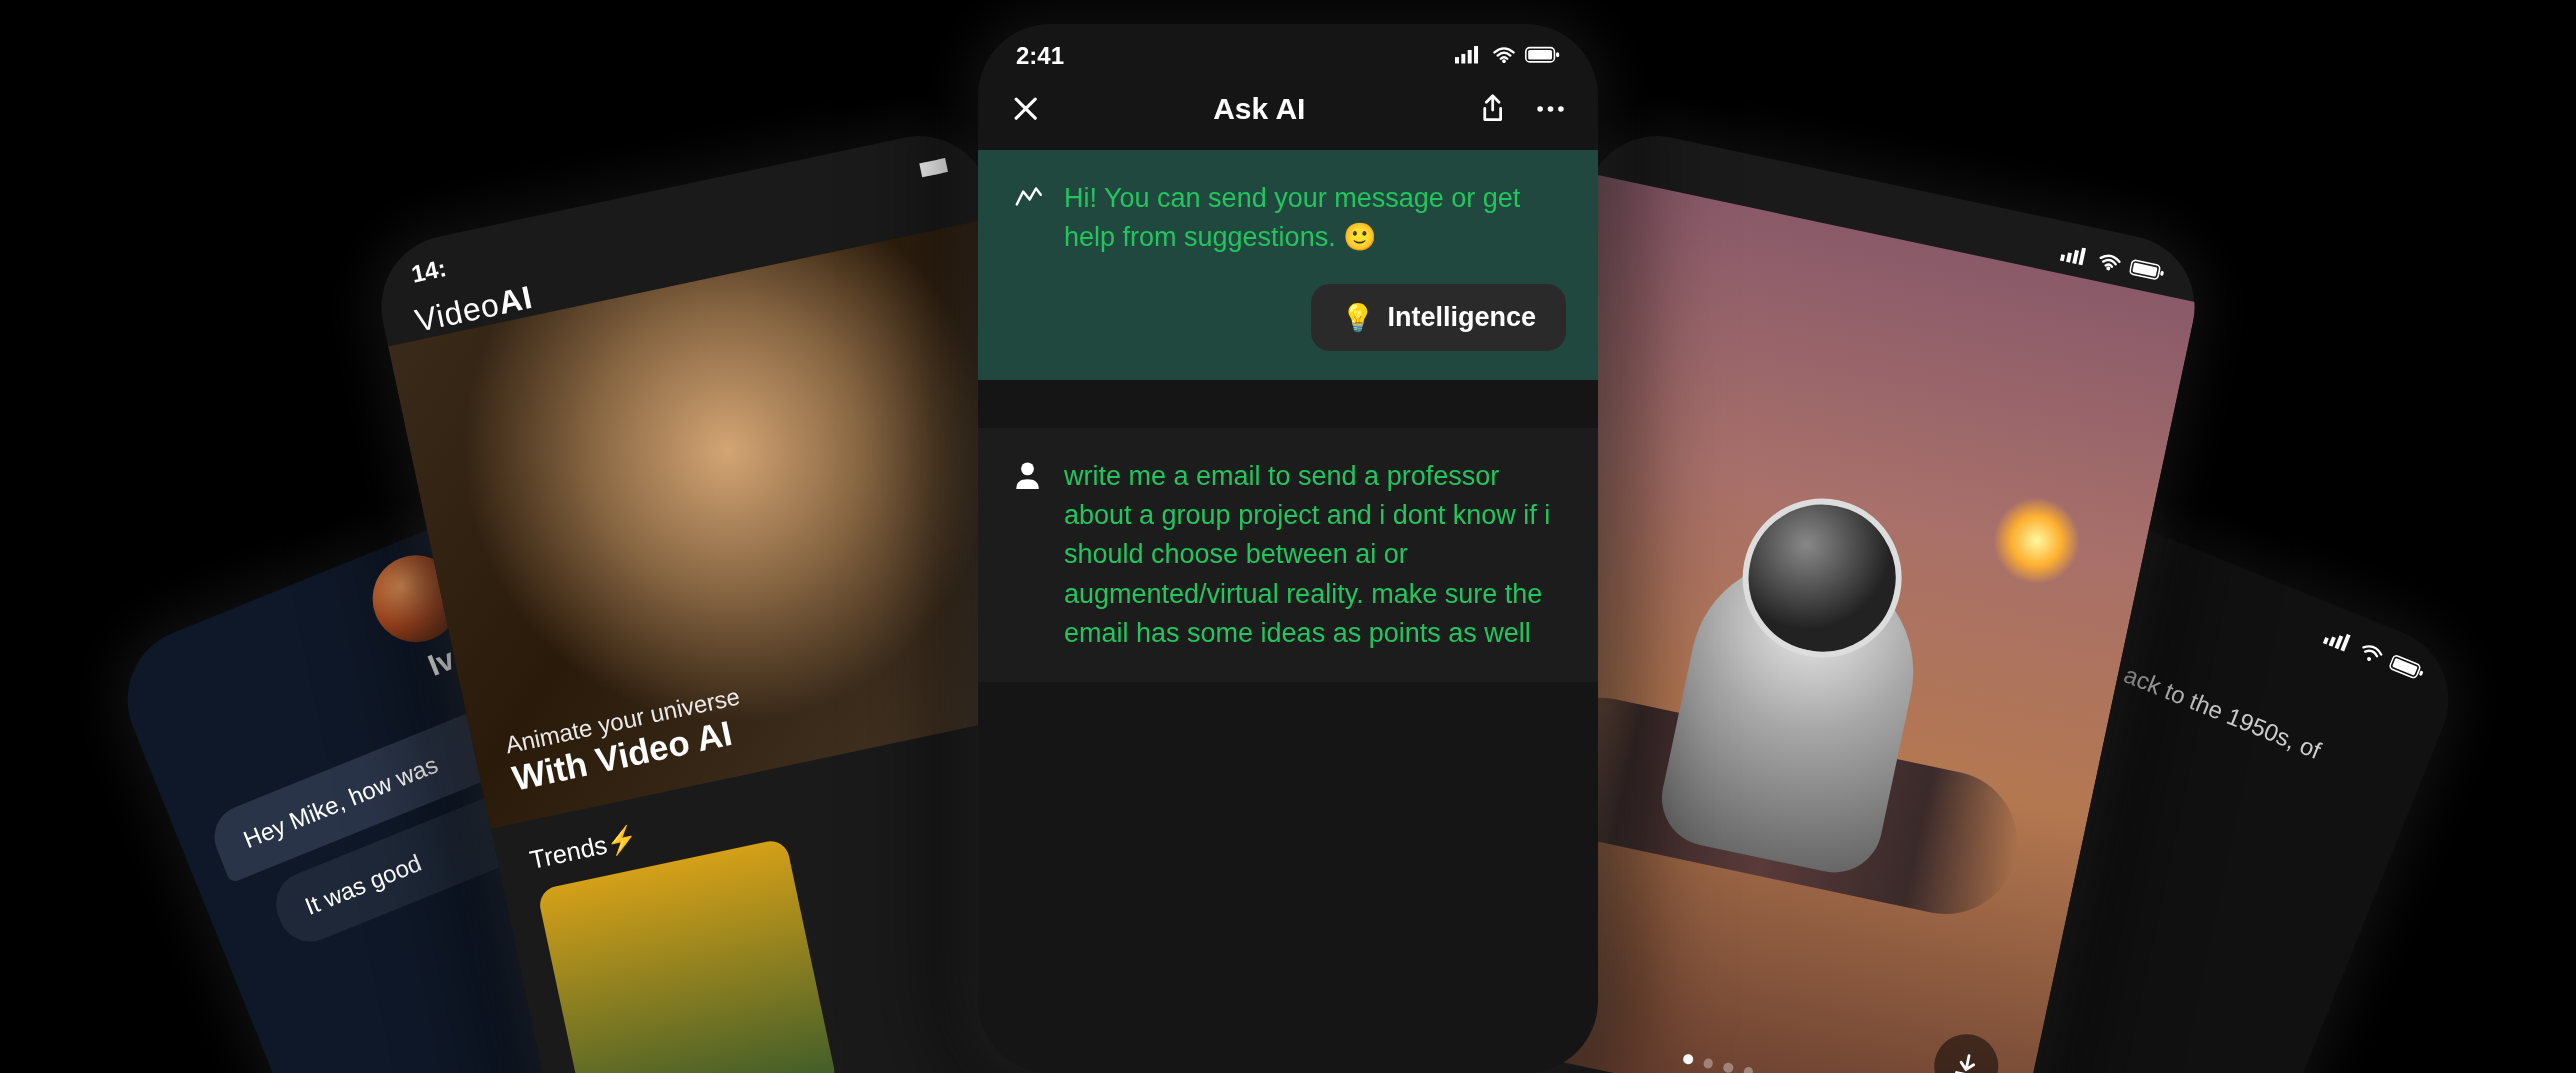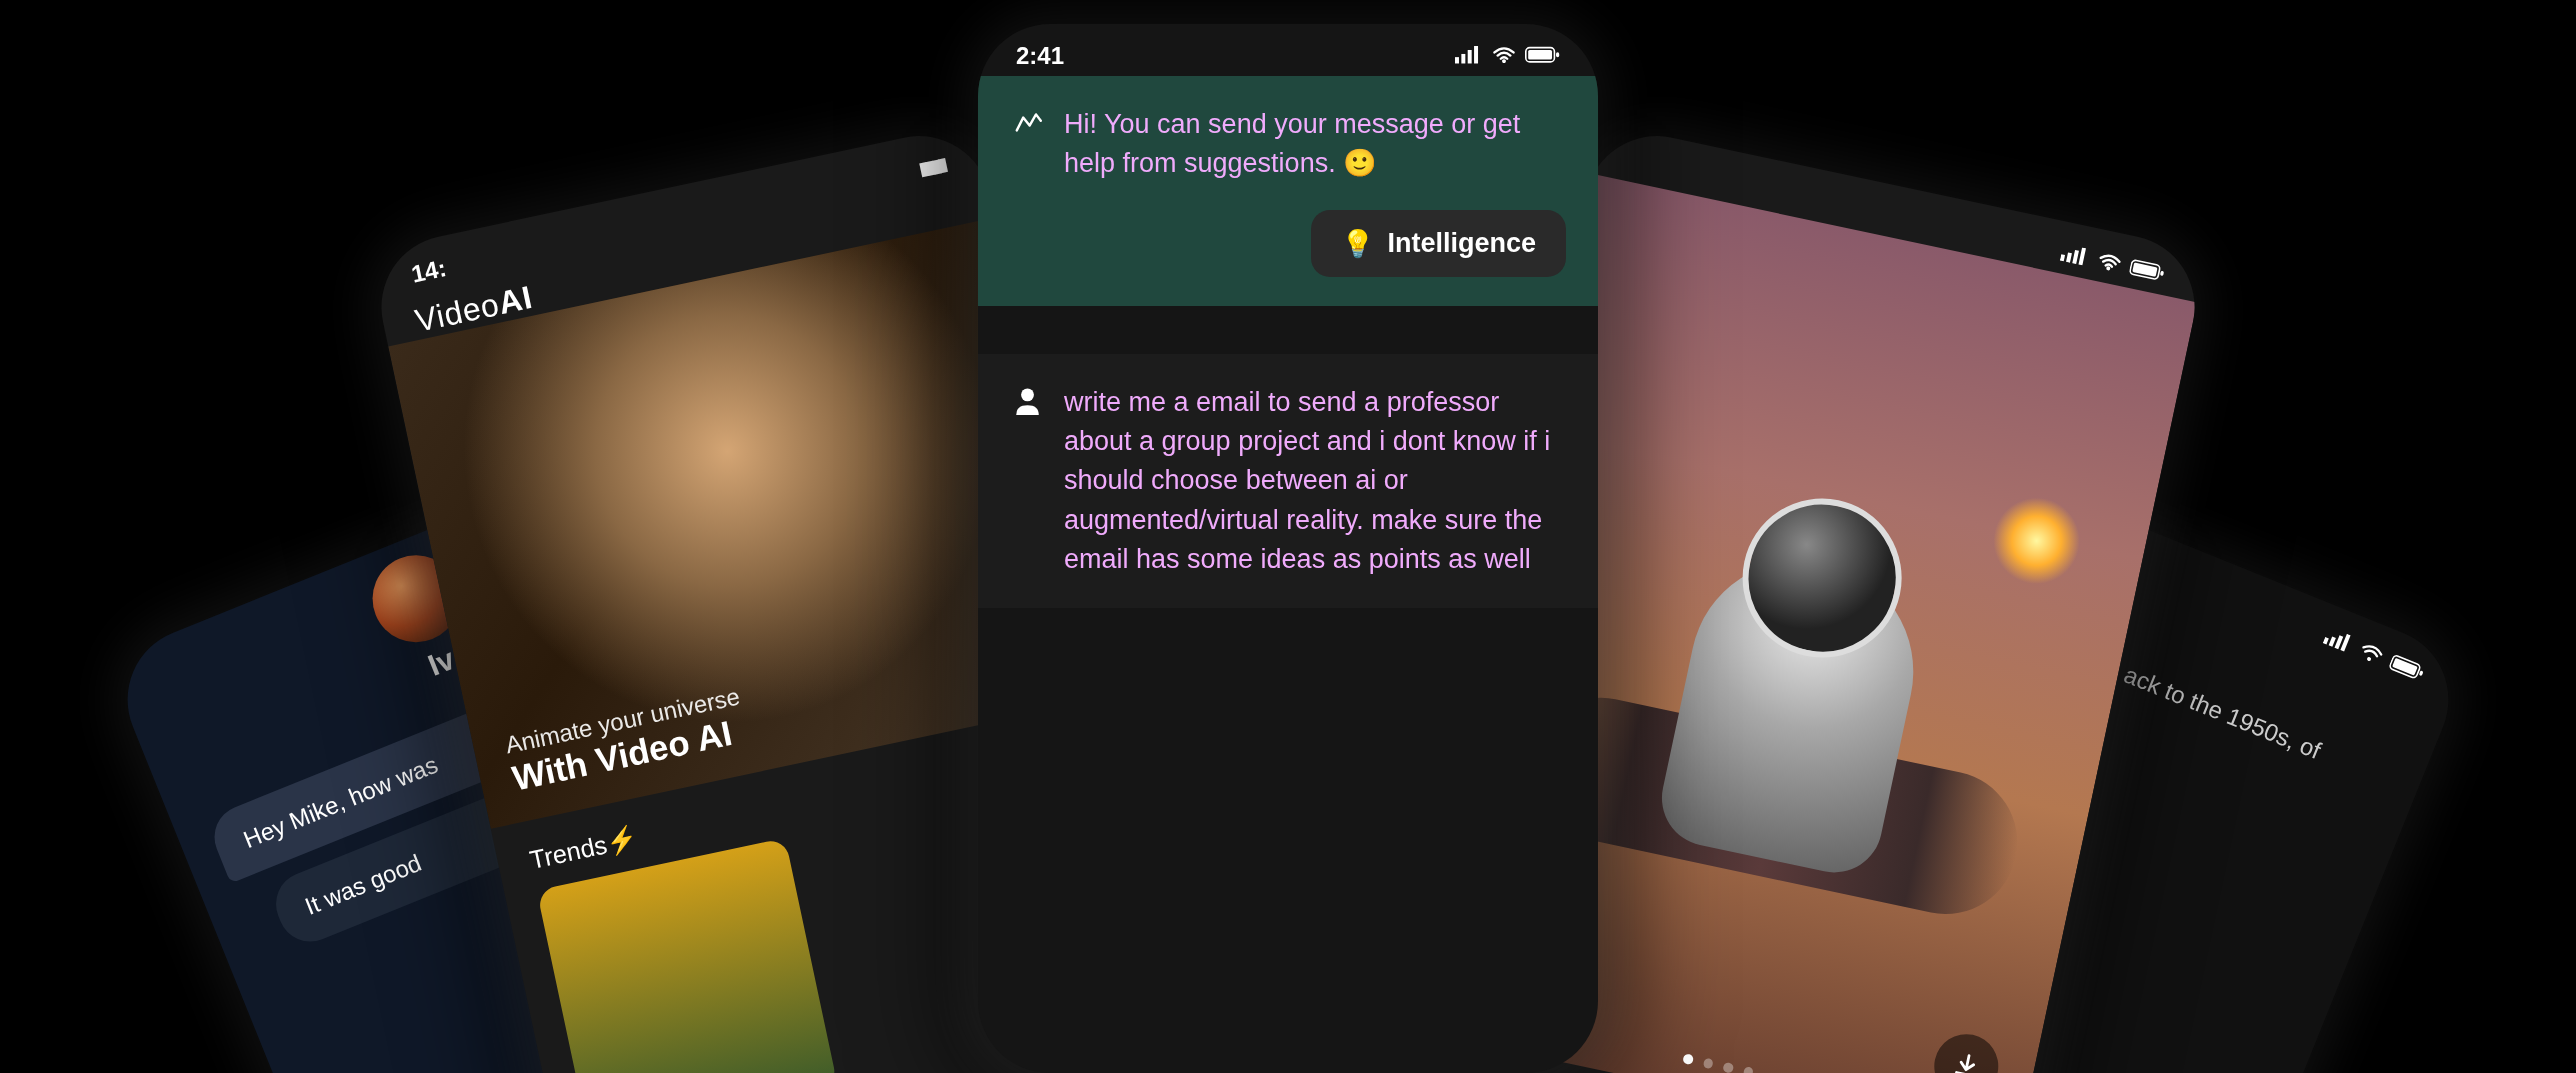--- a/index.html
+++ b/index.html
@@ -61,21 +61,21 @@
 .nav-actions { display: flex; gap: 25.4px; align-items: center; }
 .icon-btn { width: 32px; height: 32px; display: flex; align-items: center; justify-content: center; cursor: pointer; }
 
 .msg-block {
   padding: 29px 32px;
 }
 .msg-green { background: #20483e; }
 .msg-dark { background: #1c1c1c; margin-top: 48px; }
 .msg-row { display: flex; gap: 19px; }
 .msg-avatar { width: 35px; flex-shrink: 0; display: flex; justify-content: center; padding-top: 3.2px; }
-.msg-text { font-size: 27px; line-height: 1.45; color: #f0abfc; }
+.msg-text { font-size: 27px; line-height: 1.45; color: #22c55e; }
 .suggestions-btn {
   margin-top: 27px;
   margin-left: auto;
   display: flex;
   align-items: center;
   gap: 12.7px;
   background: #2a2a2a;
   border-radius: 19px;
   padding: 17.5px 30px;
   width: fit-content;
@@ -286,20 +286,42 @@
         <span>
           <svg width="35" height="17.5" viewBox="0 0 44 22">
               <rect x="1" y="2" width="36" height="18" rx="5" stroke="#fff" stroke-width="2" fill="none"></rect>
               <rect x="4" y="5" width="30" height="12" rx="2" fill="#fff"></rect>
               <rect x="39" y="8" width="4" height="6" rx="2" fill="#fff"></rect>
             </svg>
         </span>
       </div>
     </div>
 
+    <div class="nav-bar">
+      <div class="icon-btn">
+        <svg width="25.4" height="25.4" viewBox="0 0 32 32">
+            <path d="M4 4 L28 28 M28 4 L4 28" stroke="#fff" stroke-width="4" stroke-linecap="round"></path>
+          </svg>
+      </div>
+      <div class="nav-title">Ask AI</div>
+      <div class="nav-actions">
+        <div class="icon-btn">
+          <svg width="25.4" height="29" viewBox="0 0 32 36">
+              <path d="M16 2 L16 20 M8 10 L16 2 L24 10 M6 18 L6 32 L26 32 L26 18" stroke="#fff" stroke-width="3.5" fill="none" stroke-linecap="round" stroke-linejoin="round"></path>
+            </svg>
+        </div>
+        <div class="icon-btn">
+          <svg width="29" height="8" viewBox="0 0 36 10">
+              <circle cx="5" cy="5" r="3.5" fill="#fff"></circle>
+              <circle cx="18" cy="5" r="3.5" fill="#fff"></circle>
+              <circle cx="31" cy="5" r="3.5" fill="#fff"></circle>
+            </svg>
+        </div>
+      </div>
+    </div>
 
     <div class="msg-block msg-green">
       <div class="msg-row">
         <div class="msg-avatar">
           <svg width="32" height="32" viewBox="0 0 40 40">
               <path d="M6 28 L14 12 L22 22 L30 8 L36 16" stroke="#fff" stroke-width="3" fill="none" stroke-linecap="round" stroke-linejoin="round"></path>
             </svg>
         </div>
         <div class="msg-text">Hi! You can send your message or get help from suggestions. 🙂</div>
       </div>

